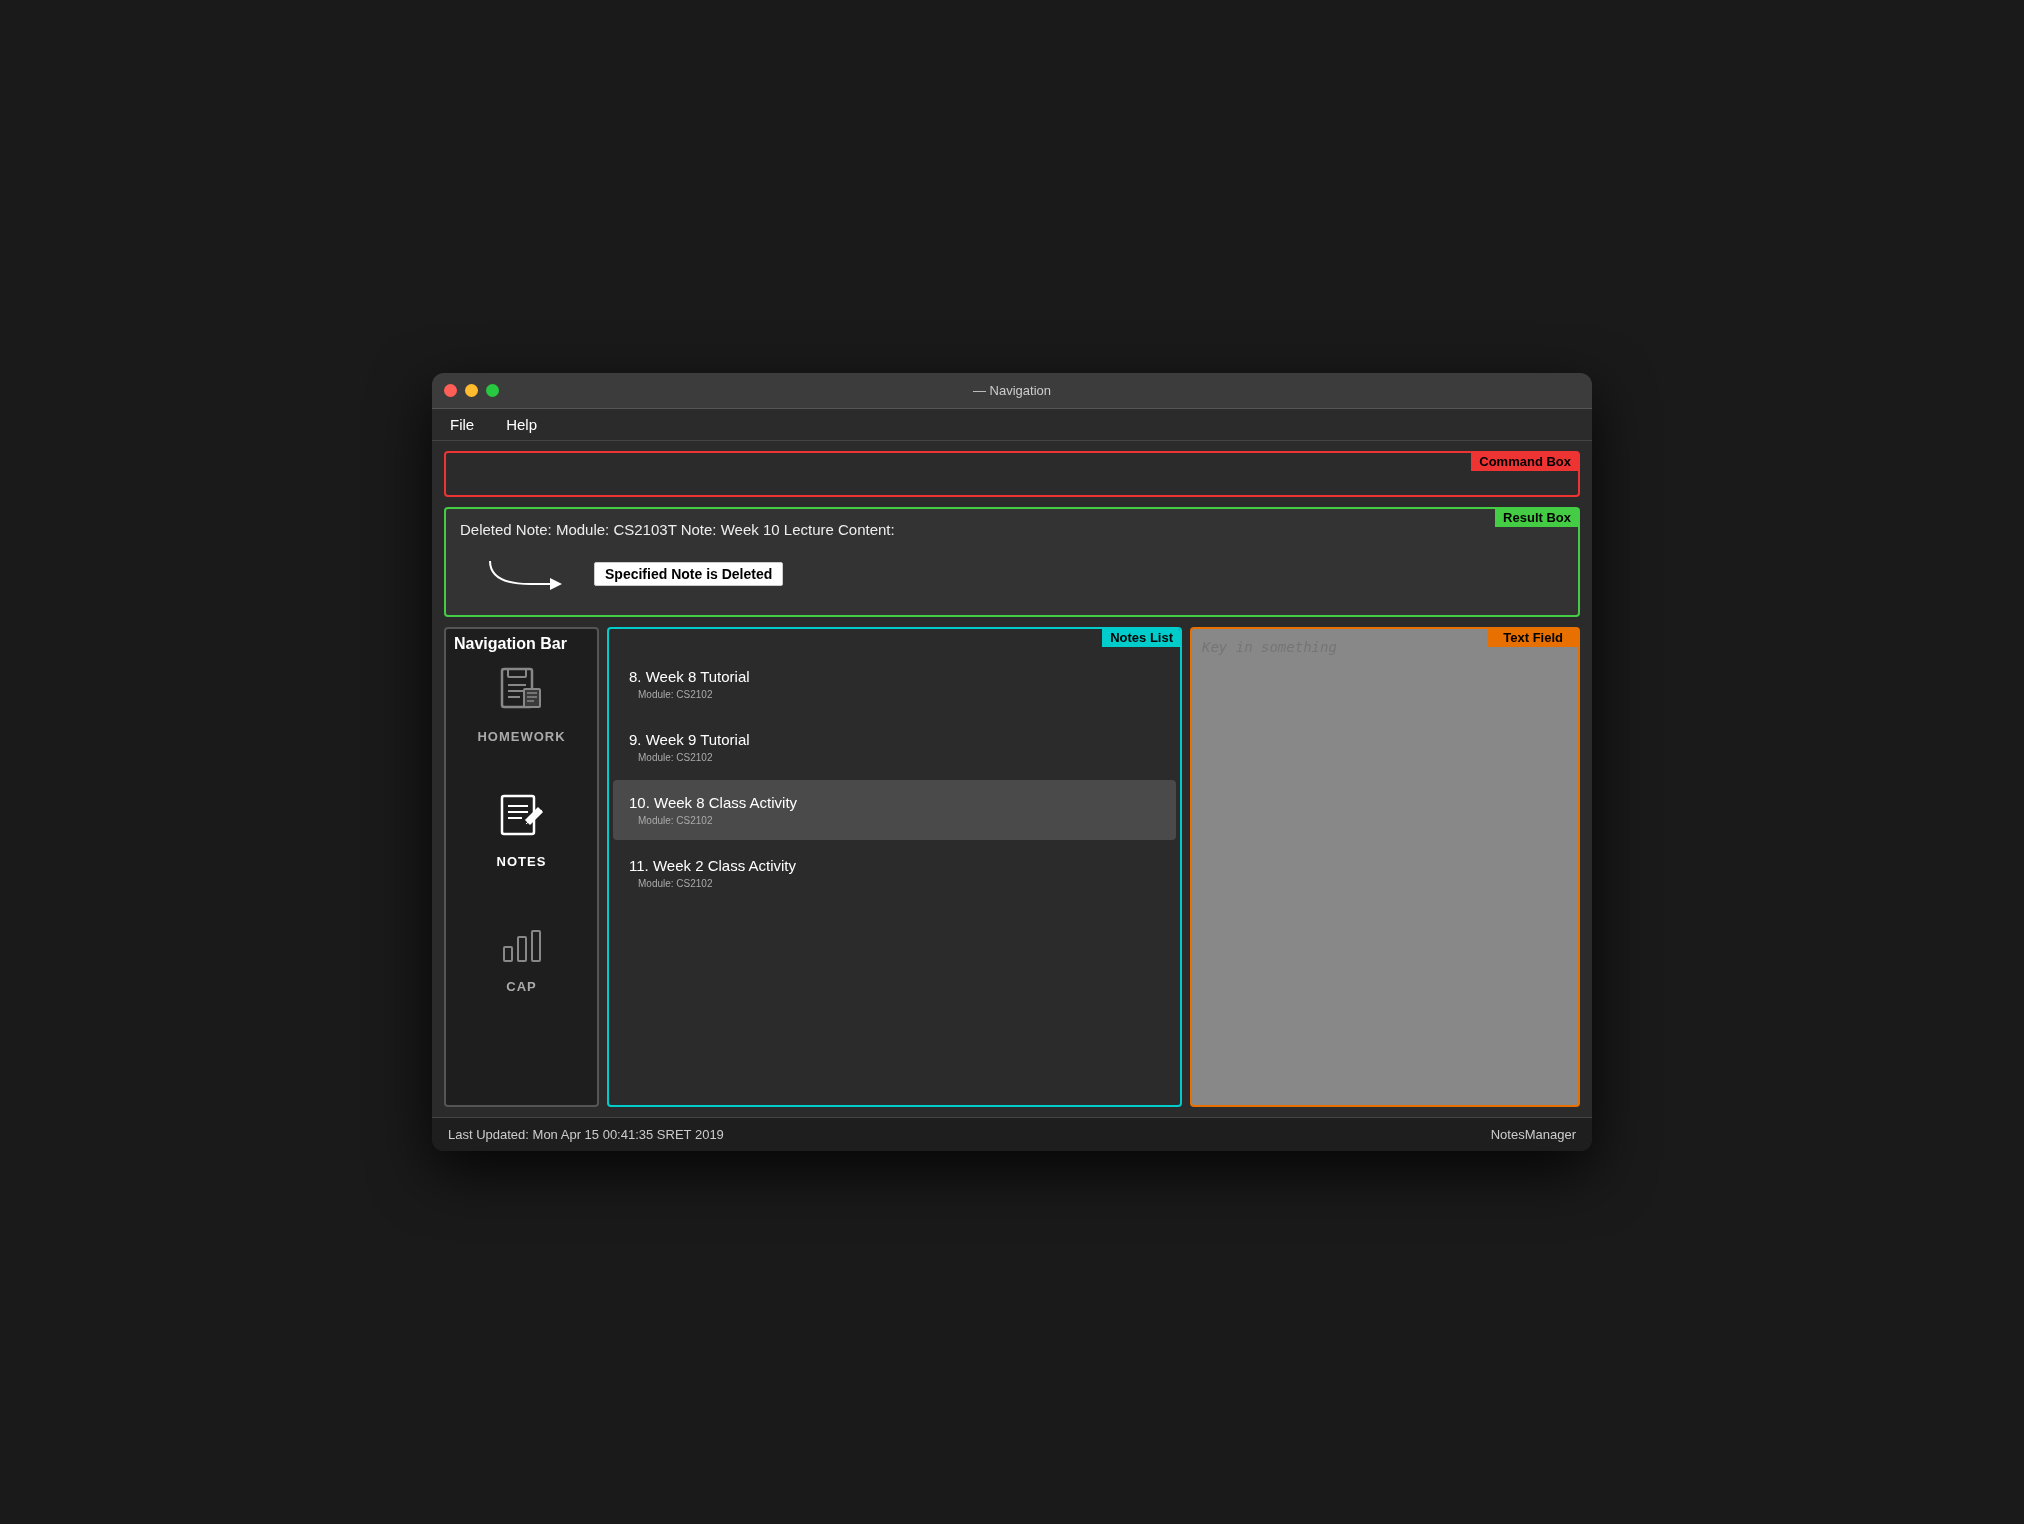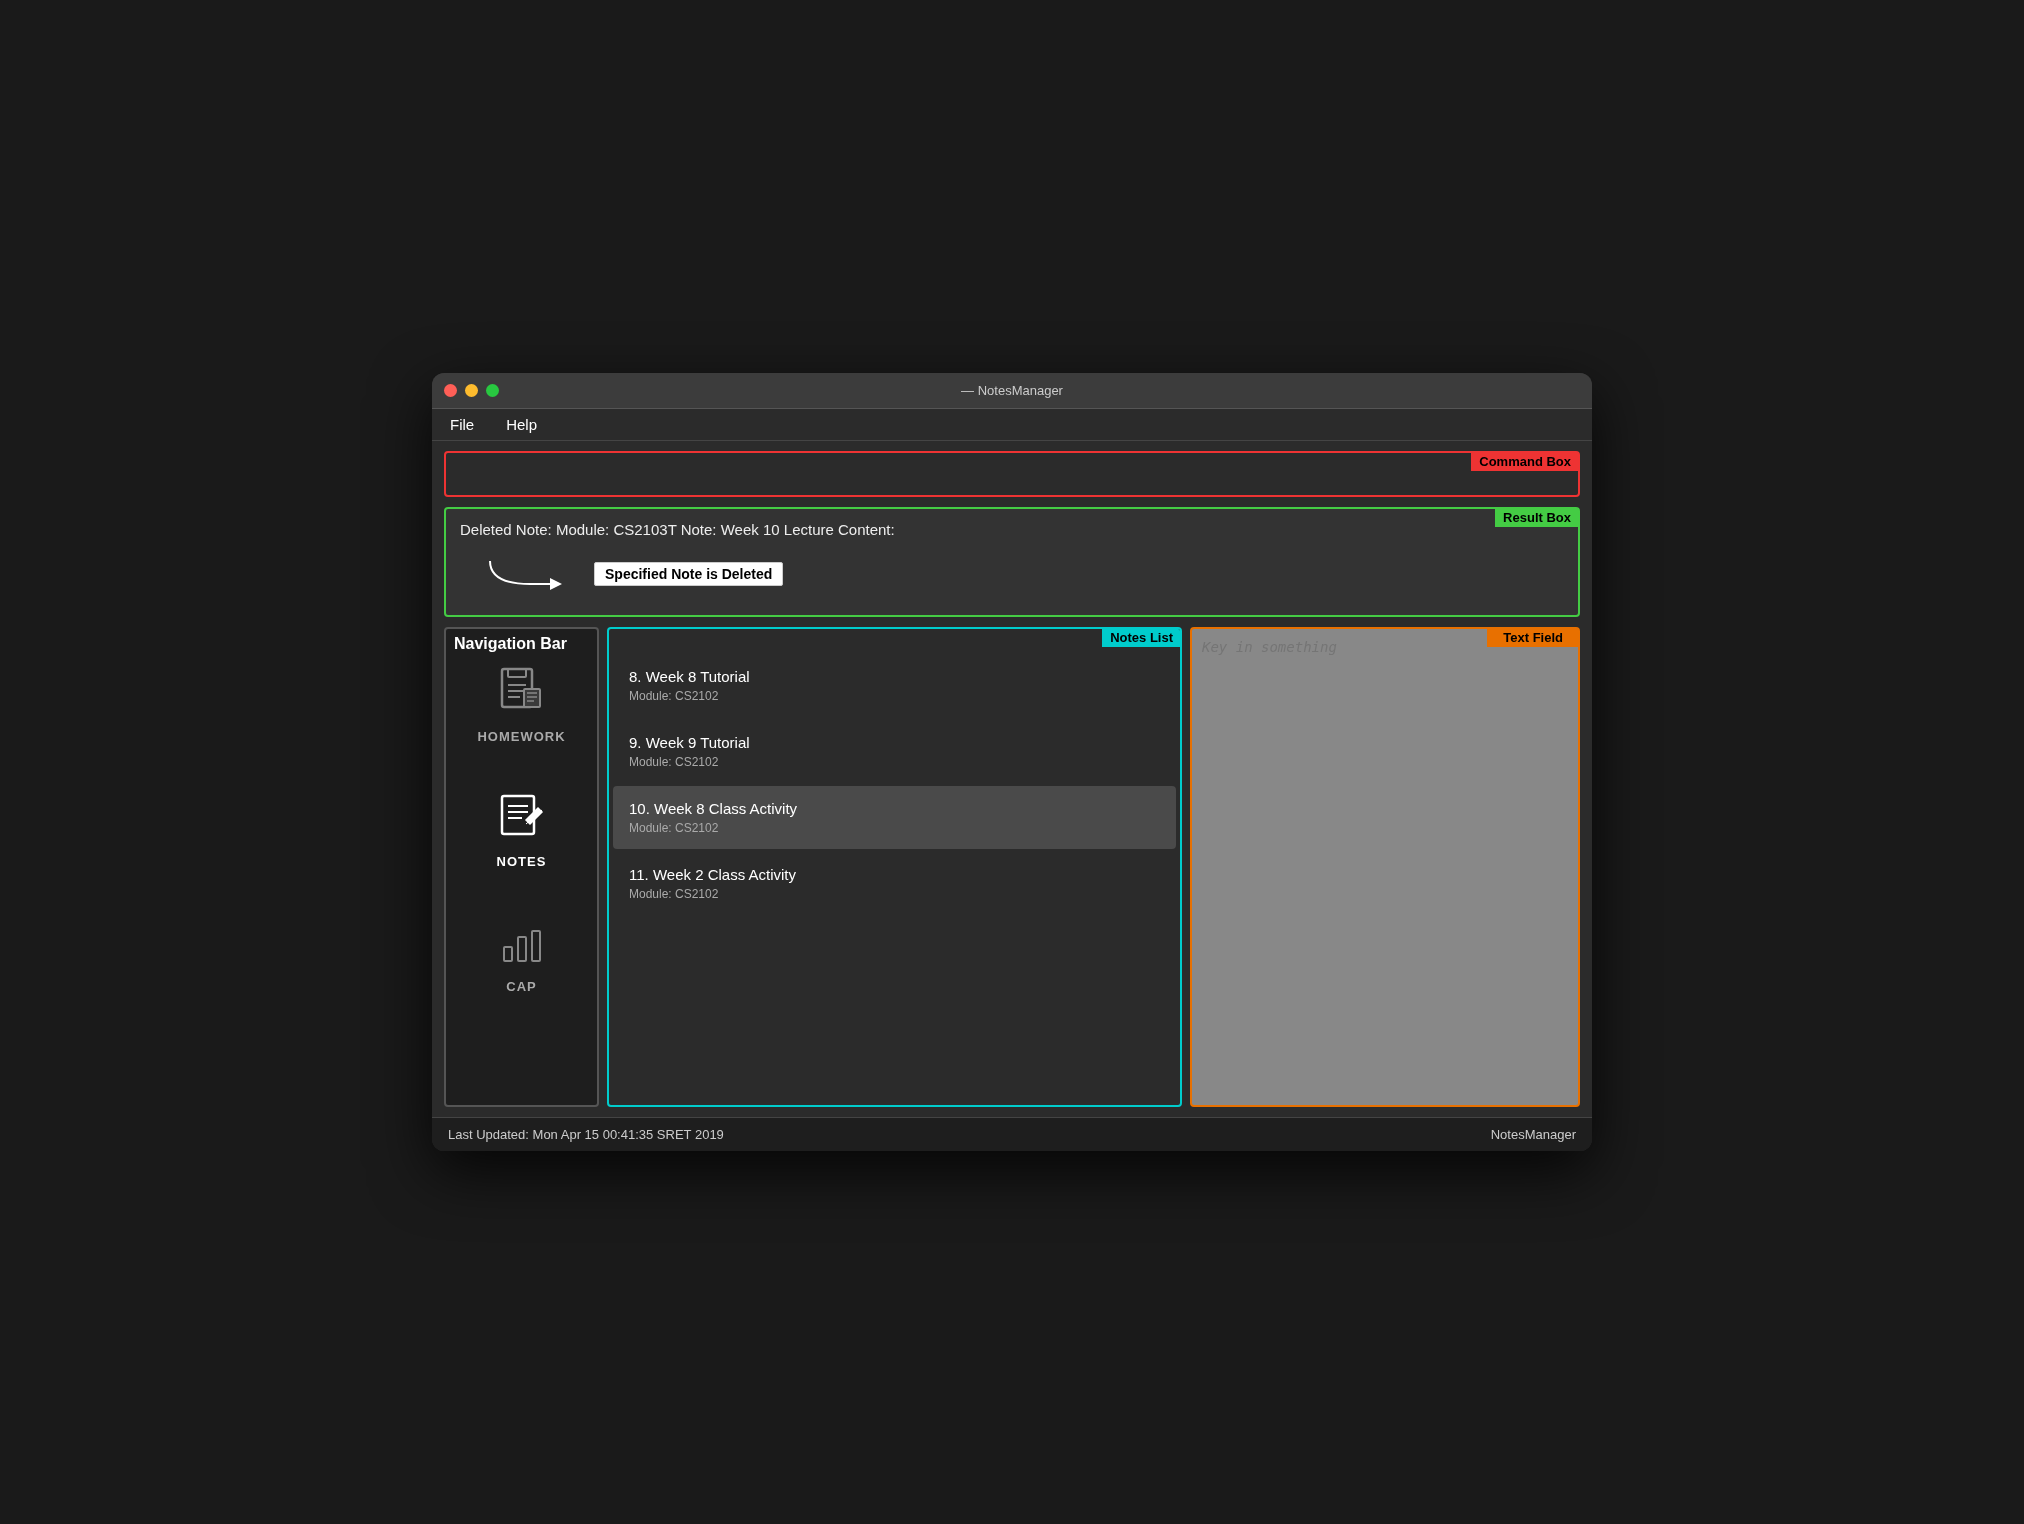--- a/index.html
+++ b/index.html
@@ -288,21 +288,22 @@
     }
 
     .note-title {
       color: #fff;
       font-size: 15px;
       margin-bottom: 4px;
     }
 
     .note-module {
       color: #aaa;
-      font-size: 12px;
+      font-size: 10px;
+      margin-left: 9px;
     }
 
     
     .text-field-wrapper {
       width: 390px;
       border: 2px solid #e87000;
       border-radius: 4px;
       background: #888;
       position: relative;
       margin-left: 8px;
@@ -360,21 +361,21 @@
 <body>
 
 <div class="window">
 
   <div class="title-bar">
     <div class="window-controls">
       <div class="dot dot-red"></div>
       <div class="dot dot-yellow"></div>
       <div class="dot dot-green"></div>
     </div>
-    <span class="title-bar-title">— NotesManager</span>
+    <span class="title-bar-title">— Navigation</span>
   </div>
 
   <div class="menu-bar">
     <span class="menu-item">File</span>
     <span class="menu-item">Help</span>
   </div>
 
   <div class="main-content">
 
     <div class="command-box-wrapper">

